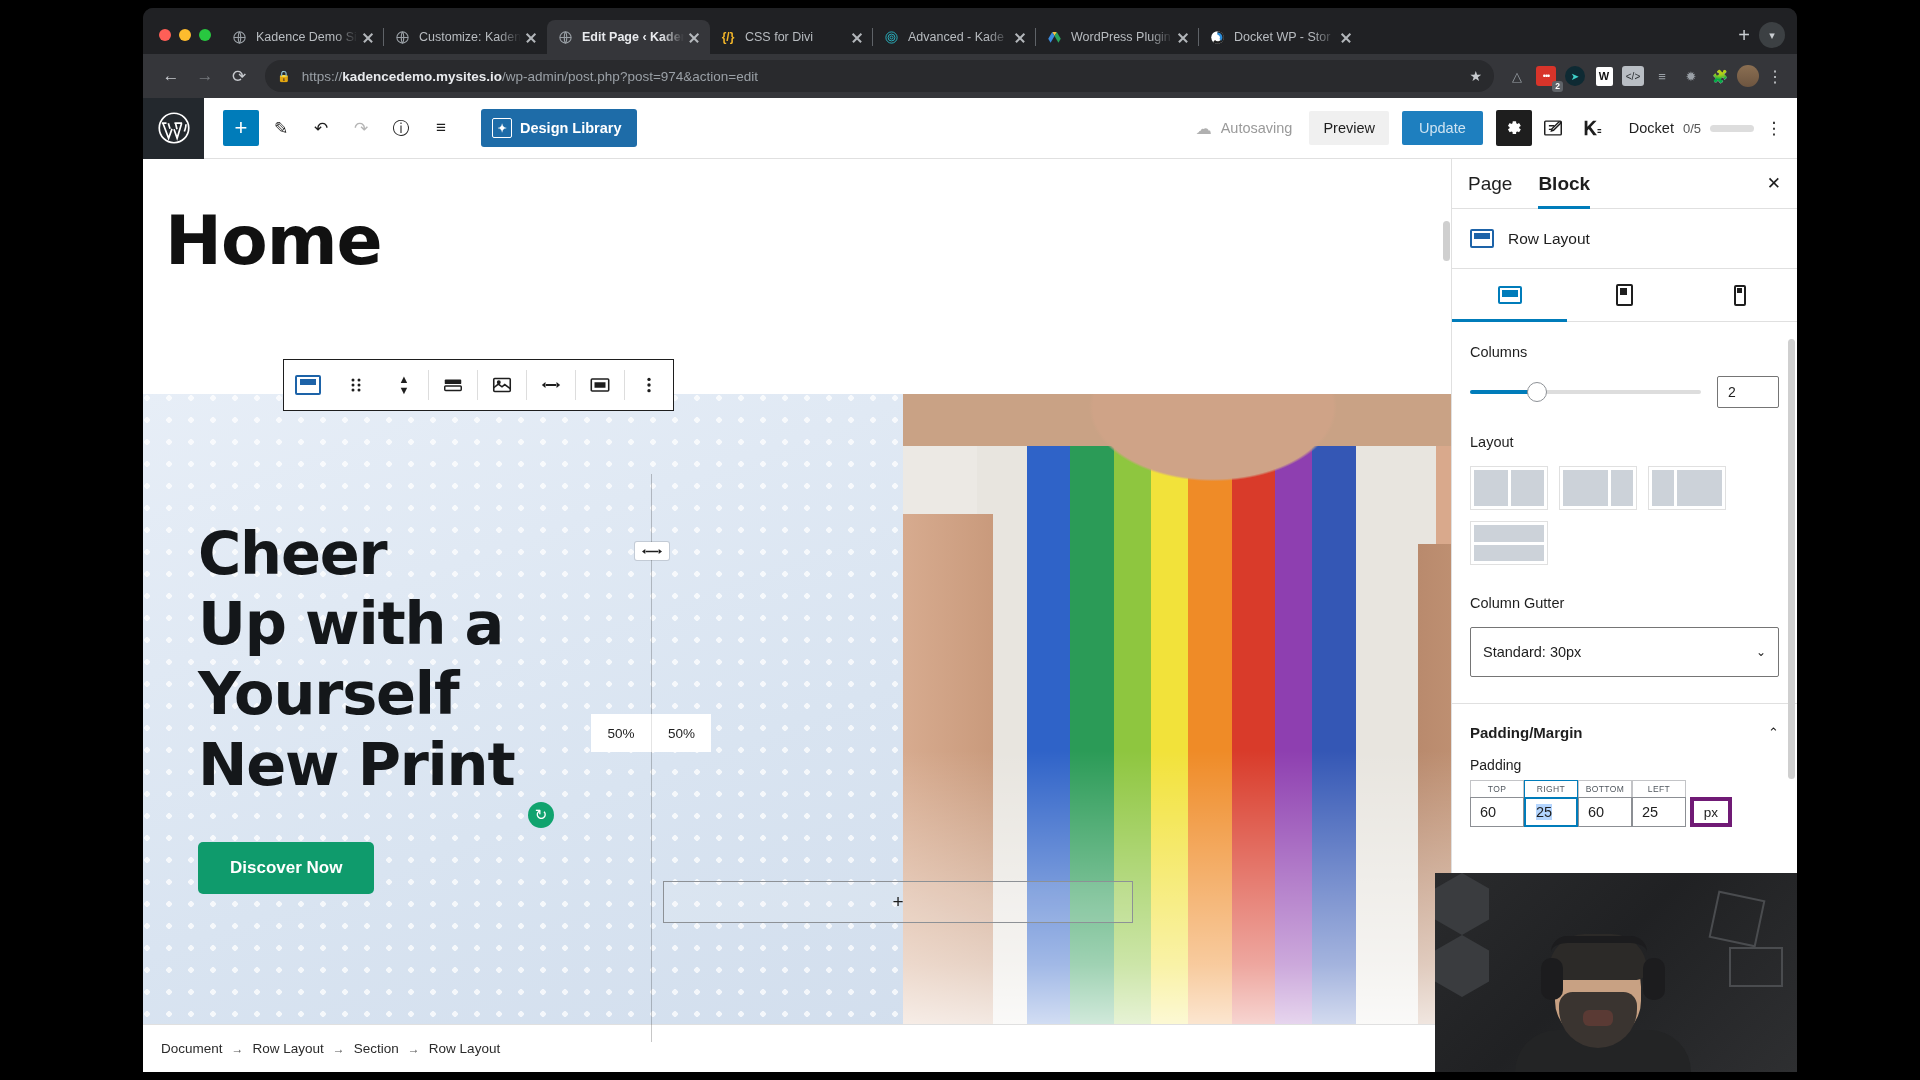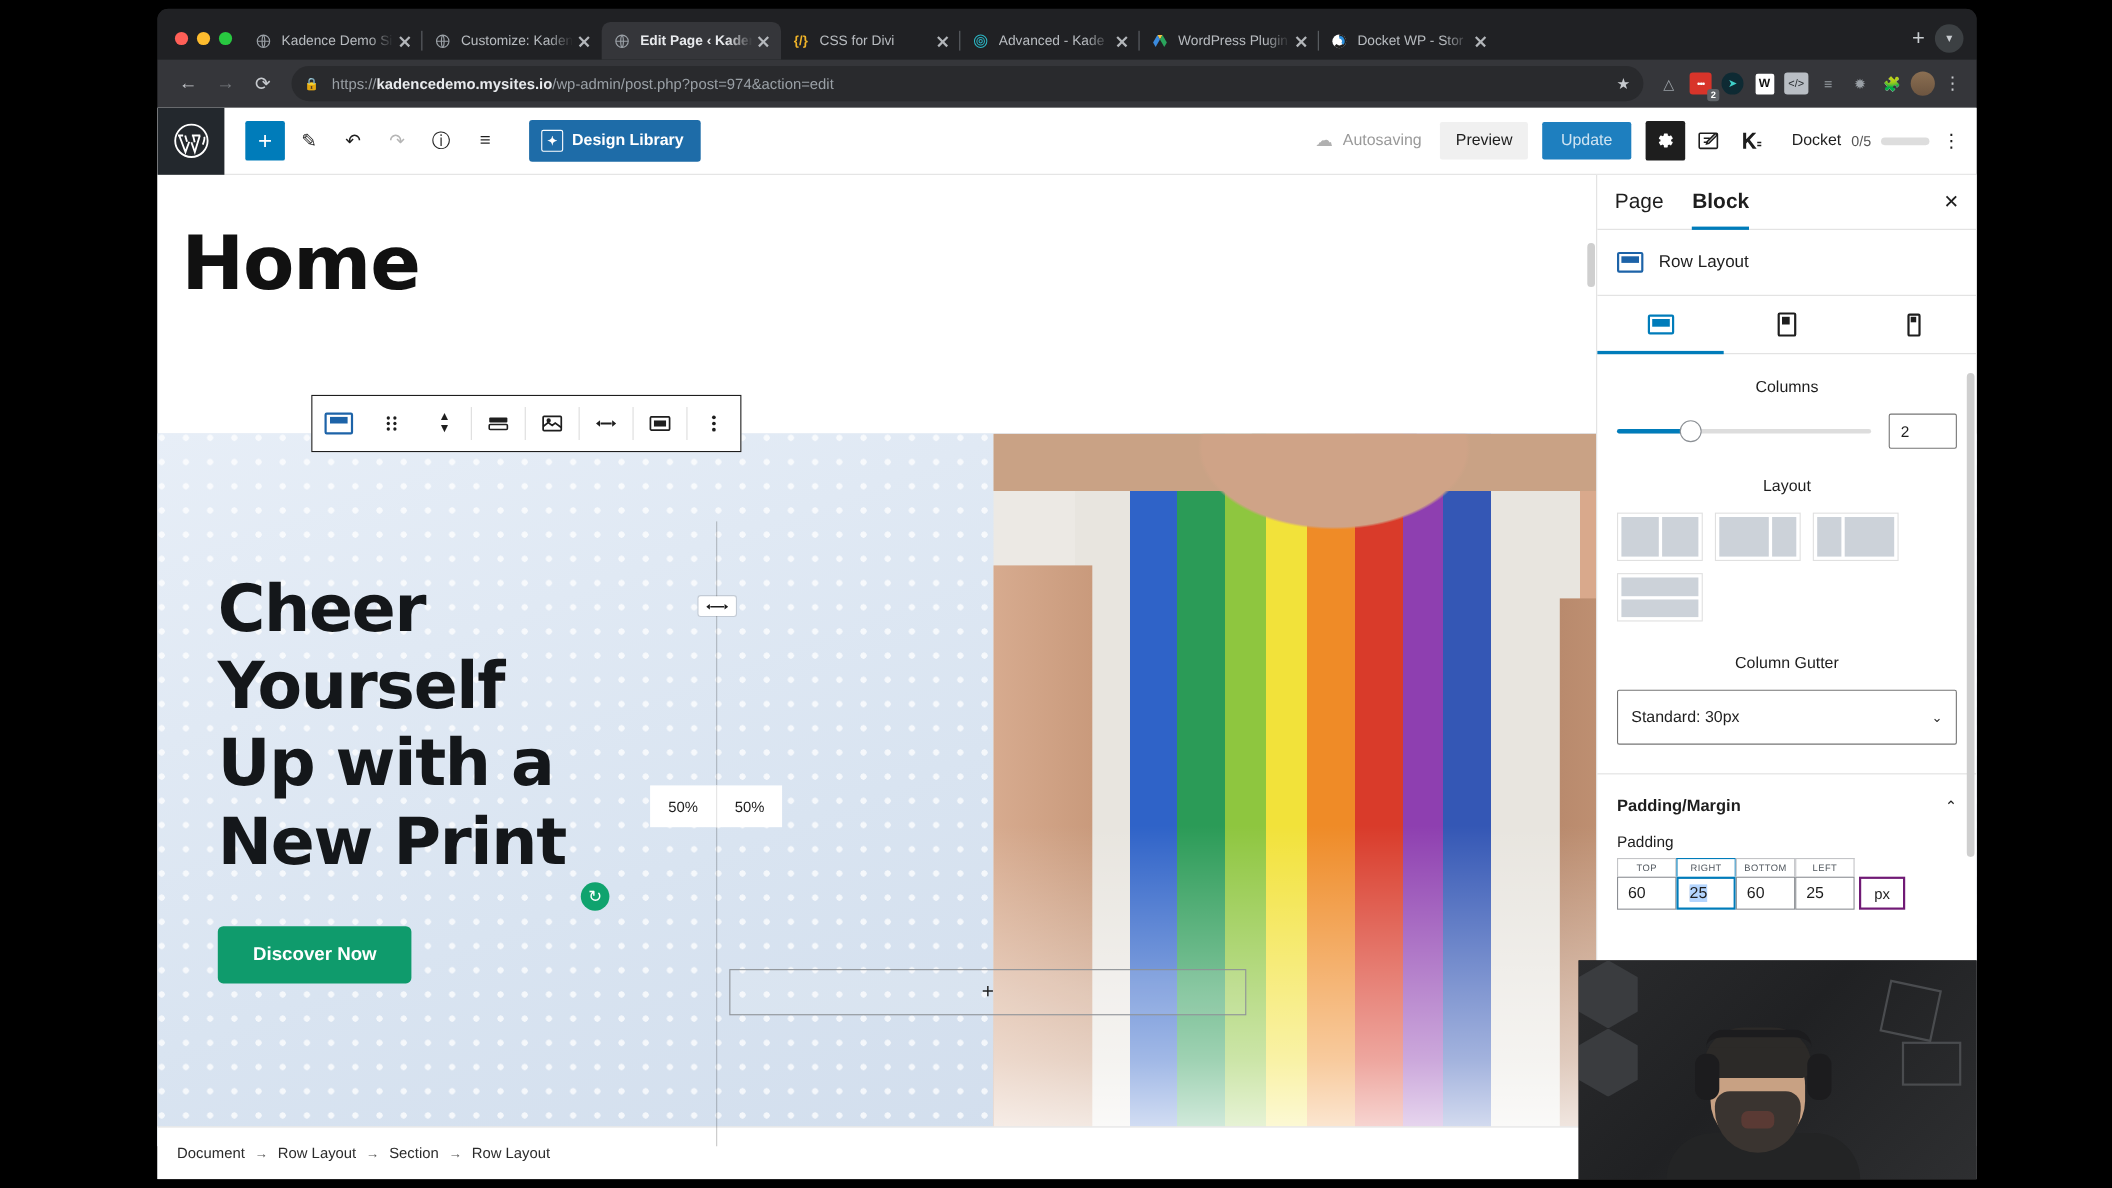--- a/index.html
+++ b/index.html
@@ -320,21 +320,21 @@
   .dev-tab.active::after {
     content: ''; position: absolute; left: 0; right: 0; bottom: -1px; height: 3px; background: #007cba;
   }
   .mon-ic { width: 24px; height: 18px; border: 2.4px solid currentColor; border-radius: 2px; position: relative; }
   .mon-ic::after { content:''; position:absolute; left:2px; top:2px; right:2px; bottom:5px; background: currentColor; }
   .tab-ic { width: 17px; height: 22px; border: 2.4px solid currentColor; border-radius: 2px; position: relative; }
   .tab-ic::after { content:''; position:absolute; left:1.5px; top:1.5px; width:7px; height:7px; background: currentColor; }
   .phone-ic { width: 12px; height: 21px; border: 2.4px solid currentColor; border-radius: 2px; position: relative; }
   .phone-ic::after { content:''; position:absolute; left:1px; top:1px; width:5px; height:5px; background: currentColor; }
 
-  .sb-section { padding: 22px 18px 4px; text-align: center; }
+  .sb-section { padding: 22px 18px 4px; }
   .sb-label { font-size: 14.5px; color: #1e1e1e; margin-bottom: 16px; }
   .slider-row { display: flex; align-items: center; gap: 16px; }
   .slider { flex: 1; height: 4px; background: #ddd; border-radius: 2px; position: relative; }
   .slider-fill { position: absolute; left: 0; top: 0; height: 4px; width: 29%; background: #007cba; border-radius: 2px; }
   .slider-knob {
     position: absolute; left: 29%; top: 50%; transform: translate(-50%, -50%);
     width: 20px; height: 20px; border-radius: 50%; background: #fff; border: 1px solid #8d9196;
   }
   .num-field {
     width: 62px; height: 32px; border: 1px solid #757575; border-radius: 2px;
@@ -368,21 +368,21 @@
     justify-content: center; letter-spacing: .4px; background: #fff;
   }
   .pad-val {
     height: 30px; border: 1px solid #8c8f94; display: flex; align-items: center;
     padding-left: 9px; font-size: 14.5px; color: #1e1e1e; background: #fff;
   }
   .pad-cell.focus .pad-cap { border-color: #007cba; }
   .pad-cell.focus .pad-val { border: 2px solid #007cba; }
   .pad-cell.focus .pad-val .sel { background: #b4d5fe; }
   .pad-unit {
-    width: 42px; align-self: flex-end; height: 30px; border: 2px solid #701a75;
+    width: 42px; align-self: flex-end; height: 30px; border: 4px solid #701a75;
     display: flex; align-items: center; justify-content: center; font-size: 13.5px;
     color: #1e1e1e; margin-left: 4px;
   }
   .caret { display: inline-block; width: 1px; }
 
   
   .vscroll-canvas {
     position: absolute; right: 347px; top: 62px; width: 7px; height: 40px;
     background: #cfcfcf; border-radius: 4px; z-index: 30;
   }
@@ -694,22 +694,22 @@
             <div class="shirt-person"></div>
             <div class="neck"></div>
             <div class="arm-l"></div>
             <div class="arm-r"></div>
             <div class="shirt-overlay"></div>
           </div>
 
           <div class="hero-text">
             <div class="hero-h1" id="hero-heading">
                 <div>Cheer</div>
+                <div>Up with a</div>
                 <div>Yourself</div>
-                <div>Up with a</div>
                 <div>New Print</div>
               </div>
             <div class="hero-btn">Discover Now</div>
           </div>
 
           <div class="col-divider"></div>
           <div class="resize-grip">
             <svg width="20" height="9" viewBox="0 0 24 10" fill="#1e1e1e">
               <path d="M0 5l4-3v6zM24 5l-4-3v6zM4.5 4.2h15v1.6h-15z"></path>
             </svg>

